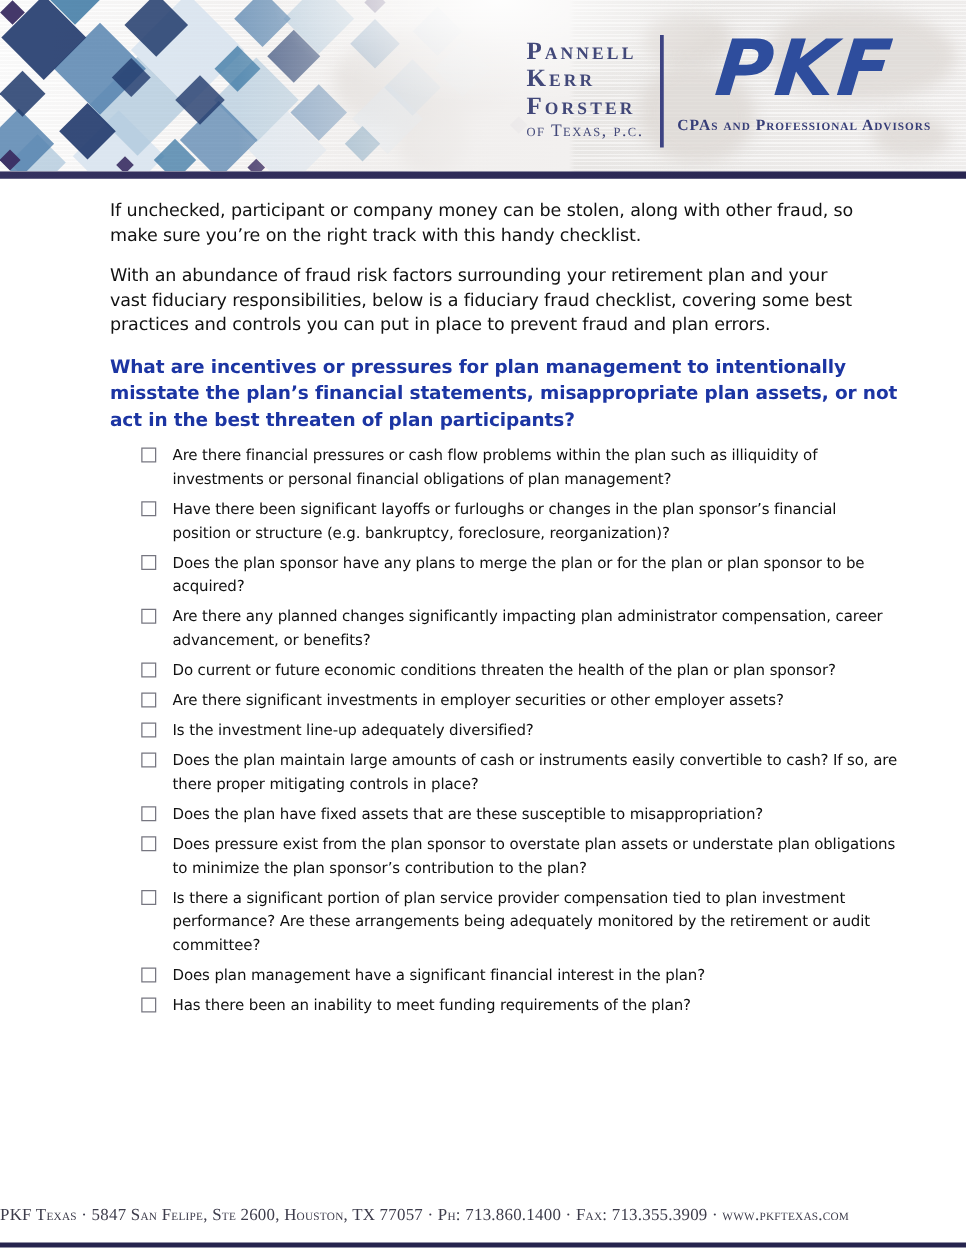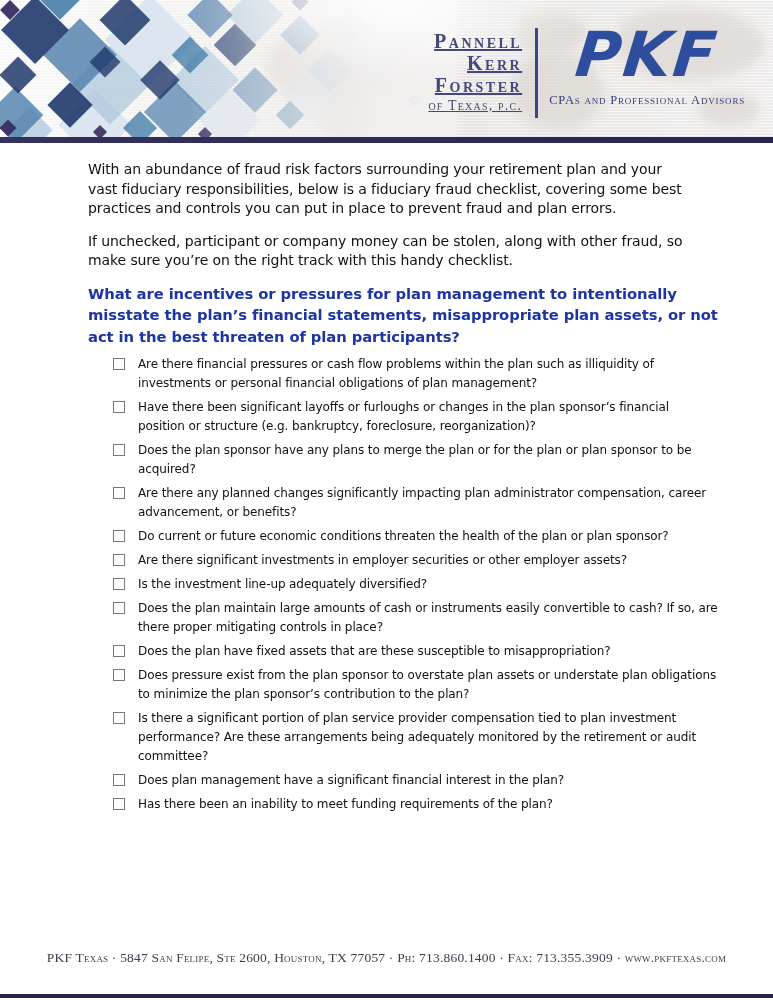--- a/index.html
+++ b/index.html
@@ -32,34 +32,34 @@
     background:linear-gradient(90deg, rgba(242,240,239,0) 0 190px, rgba(242,240,239,.85) 380px, rgba(242,240,239,1) 455px, rgba(242,240,239,0) 460px);
   }
   .glare {
     position:absolute; inset:0;
     background:radial-gradient(ellipse 260px 120px at 400px 0px, rgba(255,255,255,.9), rgba(255,255,255,0) 70%);
   }
 
   
   .logo-block { position:absolute; top:18px; right:28px; display:flex; align-items:flex-start; z-index:6; }
   .firm-names {
-    text-align:right; font-family:"Liberation Serif", serif;
-    color:#424879; padding-top:12px;text-decoration:underline;
+    font-family:"Liberation Serif", serif;
+    color:#424879; padding-top:12px;
   }
   .firm-line { font-size:20px; line-height:22px; letter-spacing:2.5px; font-variant:small-caps; font-weight:600; }
   .firm-sub  { font-size:14px; line-height:18px; letter-spacing:1.2px; font-variant:small-caps; margin-top:1px; }
   .logo-divider { width:3px; height:90px; background:#3d4383; margin:10px 11px 0 13px; }
   .pkf-col { display:flex; flex-direction:column; align-items:center; }
   .logo-acronym {
     font-family:"DejaVu Sans", sans-serif; font-weight:bold; font-style:italic;
     font-size:62px; line-height:74px; letter-spacing:2px; color:#2e4d9d;
     transform:skewX(-6deg);
   }
   .tagline {
-    font-family:"Liberation Serif", serif; font-variant:small-caps; font-weight:normal;
+    font-family:"Liberation Serif", serif; font-variant:small-caps; font-weight:bold;
     font-size:12.5px; letter-spacing:.8px; color:#373e78; margin-top:1px; white-space:nowrap;
   }
   .header-rule { height:6px; background:linear-gradient(90deg,#34315f,#282550); }
 
   
   main { display:block; padding:0 80px 0 88px; }
   .doc-title {
     margin:13px 0 0; text-align:center;
     font-size:24px; line-height:30px; font-weight:bold; color:#1f1e9c;
   }
@@ -71,21 +71,21 @@
   }
   ul.checklist { list-style:none; margin:8px -25px 0 25px; padding:0; }
   ul.checklist li { display:flex; gap:13px; margin:0 0 5px 0; font-size:12px; line-height:19px; letter-spacing:-0.1px; }
   .cbx {
     flex:0 0 auto; width:10px; height:10px; margin-top:3px;
     border:1px solid #767680; background:#ffffff;
   }
 
   
   .footer-line {
-    position:absolute; left:0; right:0; bottom:34px; text-align:center;
+    position:absolute; left:0; right:0; bottom:20px; 
     font-family:"Liberation Serif", serif; font-variant:small-caps;
     font-size:13.5px; letter-spacing:.2px; color:#3d3c4b;
   }
   .bottom-rule { position:absolute; left:0; right:0; bottom:2px; height:4px; background:#26244e; }
 </style>
 </head>
 <body>
 
 <div class="page">
 
@@ -152,22 +152,22 @@
         <div class="logo-acronym">PKF</div>
         <div class="tagline">CPAs and Professional Advisors</div>
       </div>
     </div>
   </header>
 
   <div class="header-rule"></div>
 
   <main>
 
+    <p class="intro">If unchecked, participant or company money can be stolen, along with other fraud, so make sure you’re on the right track with this handy checklist.</p>
     <p class="intro">With an abundance of fraud risk factors surrounding your retirement plan and your vast fiduciary responsibilities, below is a fiduciary fraud checklist, covering some best practices and controls you can put in place to prevent fraud and plan errors.</p>
-    <p class="intro">If unchecked, participant or company money can be stolen, along with other fraud, so make sure you’re on the right track with this handy checklist.</p>
 
     <h2 class="question">What are incentives or pressures for plan management to intentionally misstate the plan’s financial statements, misappropriate plan assets, or not act in the best threaten of plan participants?</h2>
 
     <ul class="checklist">
 
         <li>
           <span class="cbx"></span>
           <span>Are there financial pressures or cash flow problems within the plan such as illiquidity of investments or personal financial obligations of plan management?</span>
         </li>
 

